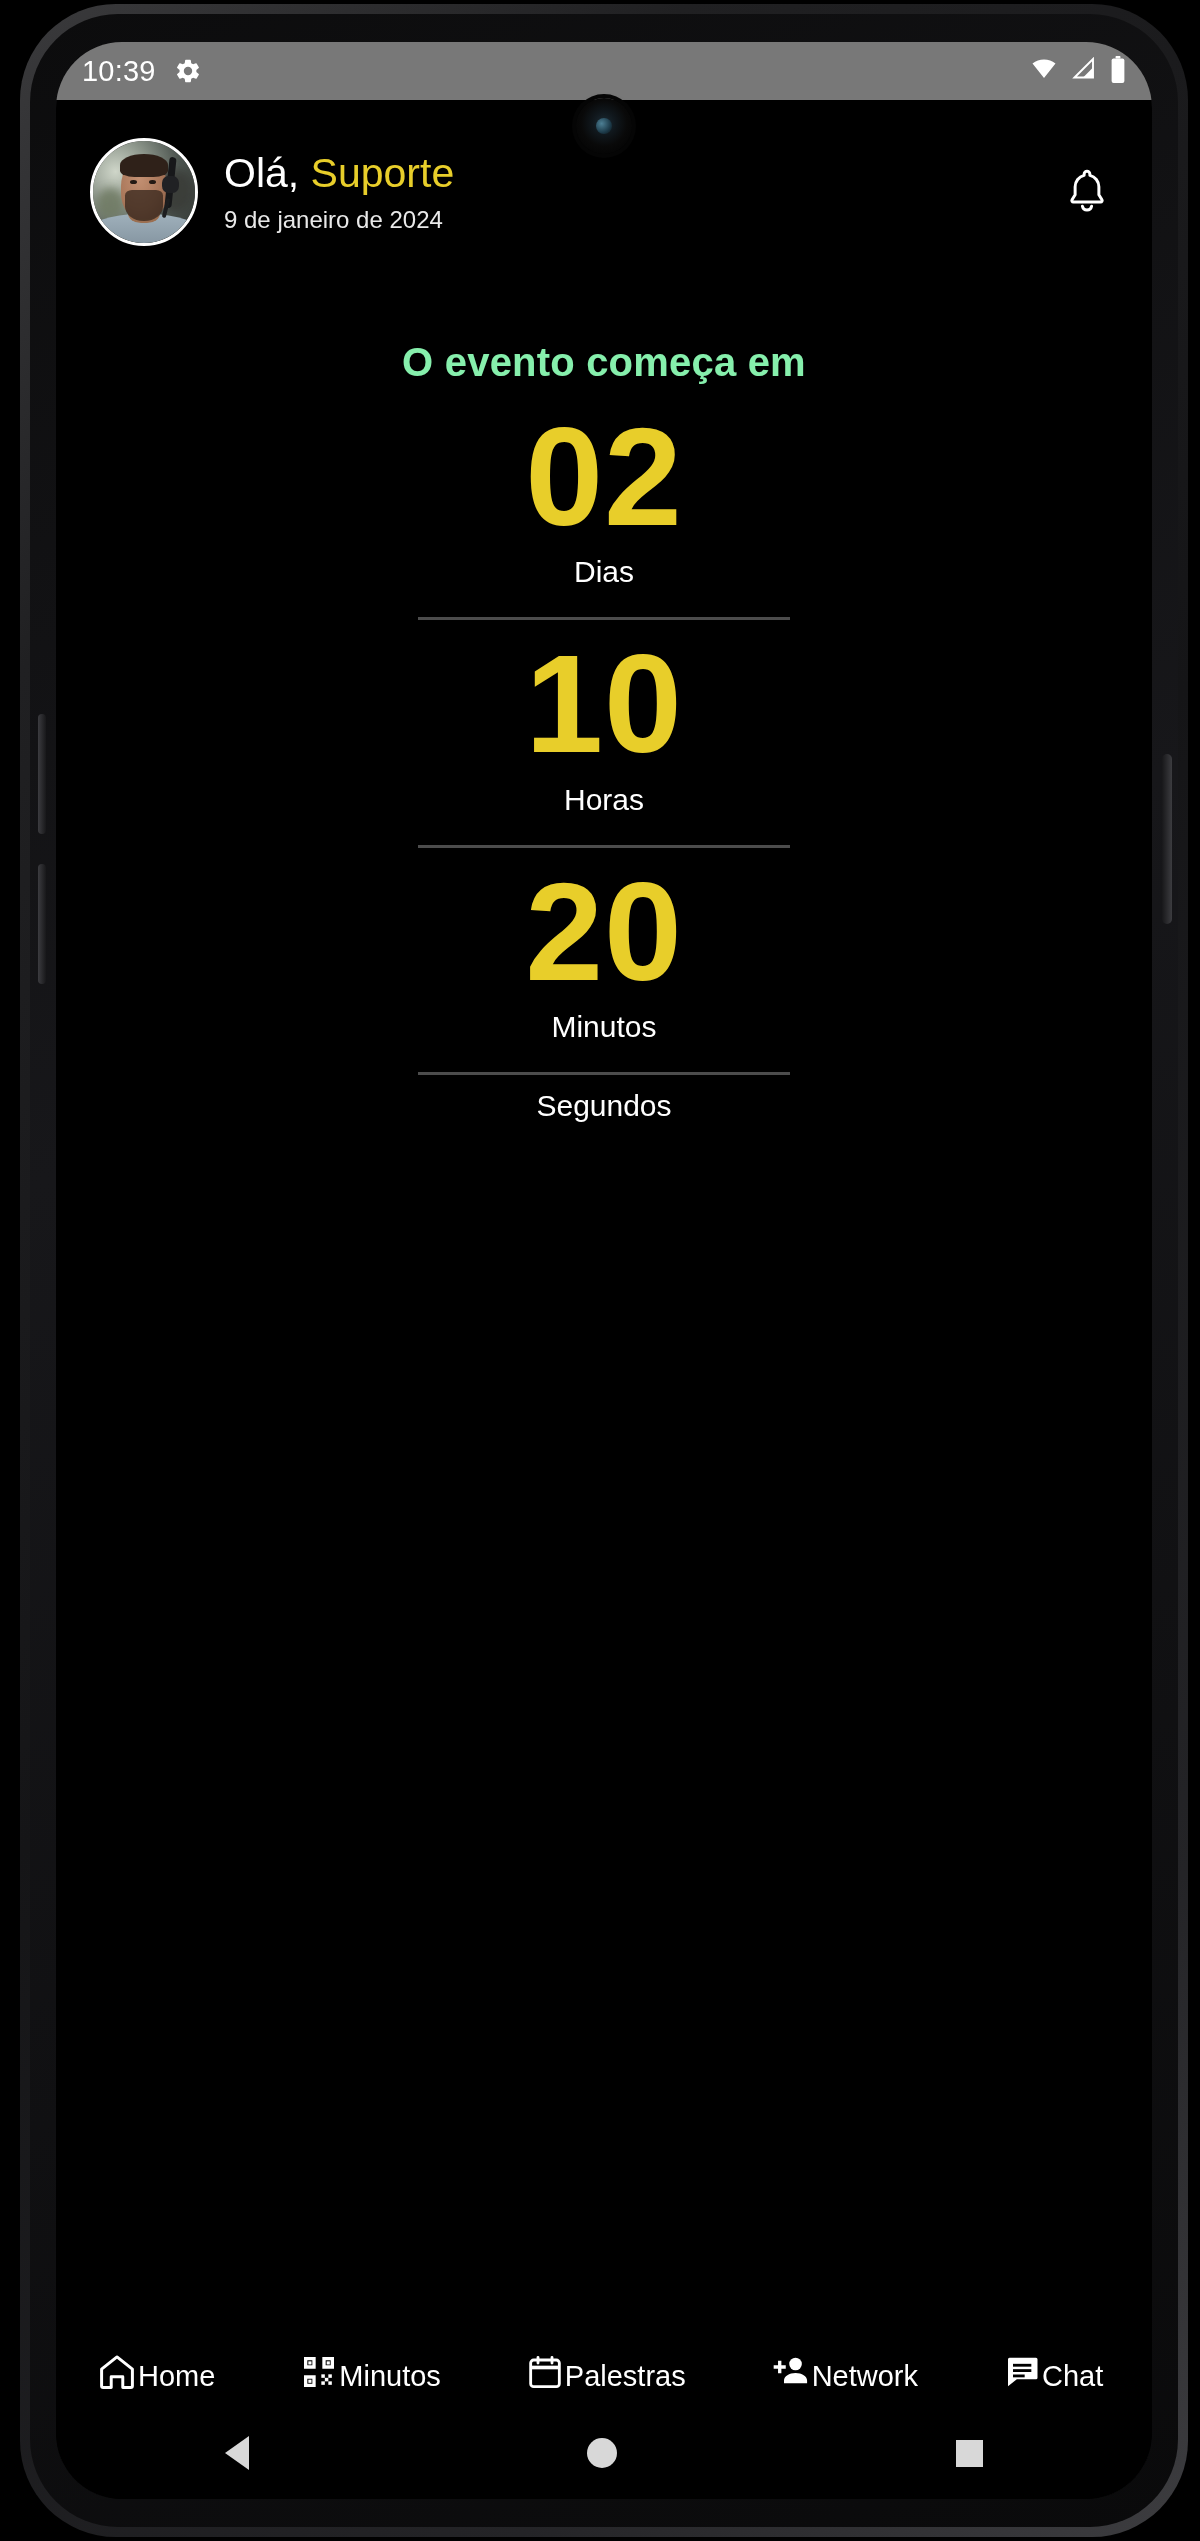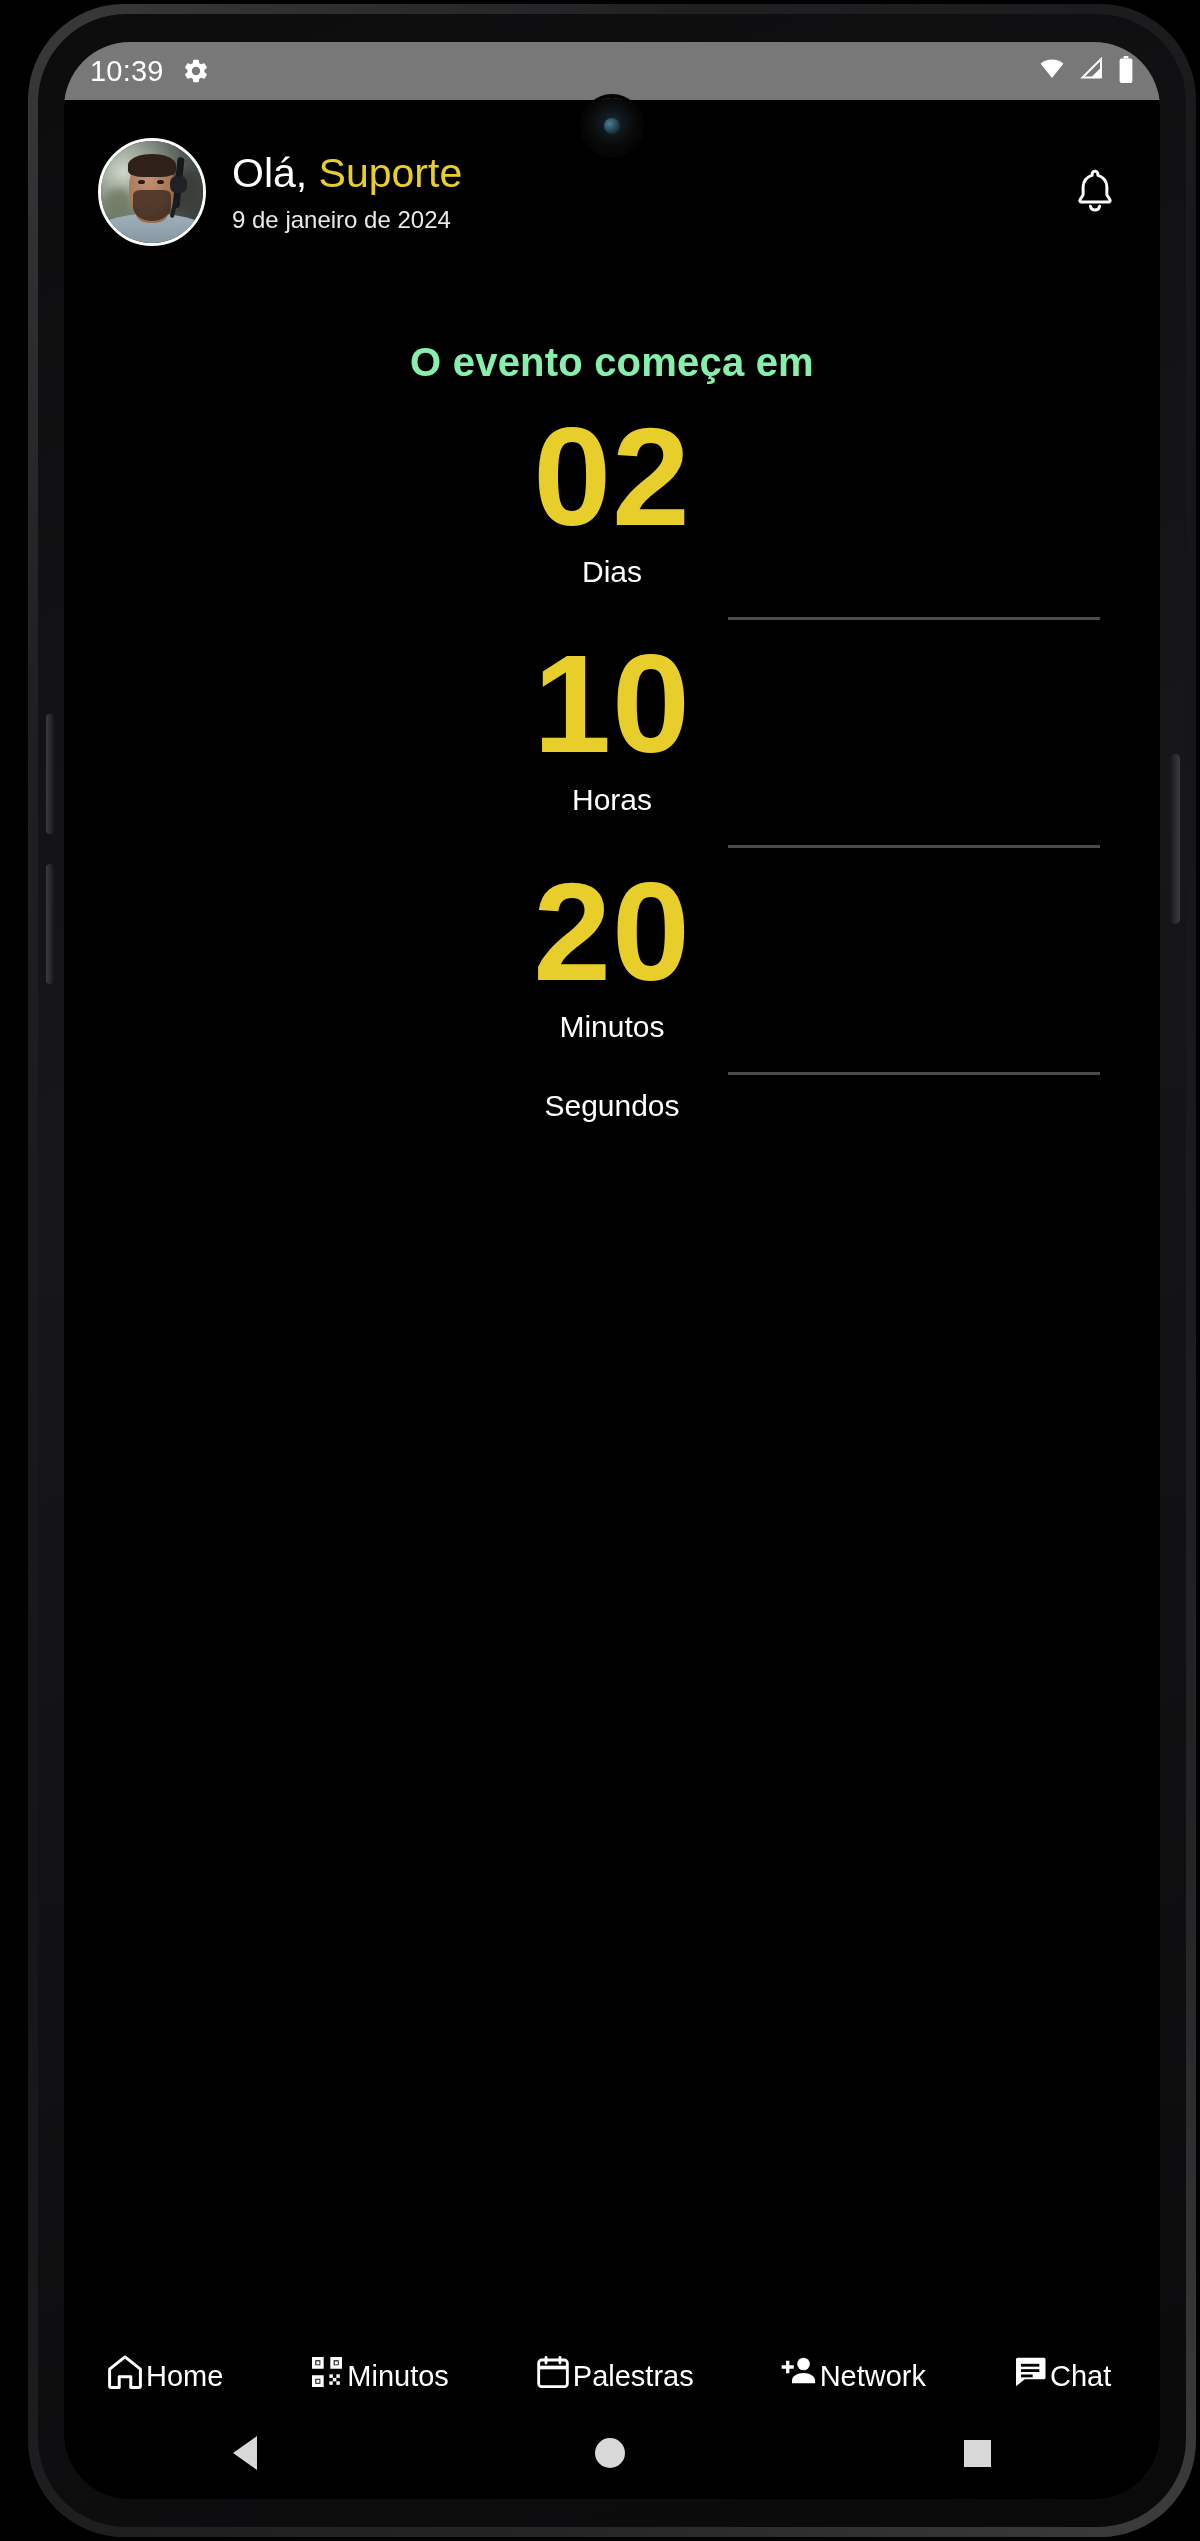--- a/index.html
+++ b/index.html
@@ -13,21 +13,21 @@
   
   .stage {
     position: relative;
     width: 1200px; height: 2541px;
     background: #000;
   }
 
   
   .device {
     position: absolute;
-    left: 28px; top: 4px;
+    left: 20px; top: 4px;
     width: 1168px; height: 2533px;
     border-radius: 96px;
     background: linear-gradient(135deg,#3a3a3c 0%,#202022 18%,#151517 50%,#242427 82%,#3d3d40 100%);
     padding: 10px;
   }
   .device-inner {
     position: relative;
     width: 100%; height: 100%;
     border-radius: 88px;
     background: linear-gradient(160deg,#0c0c0d,#17171a 40%,#0a0a0b);
@@ -150,21 +150,21 @@
     flex: 1;
     display: flex; flex-direction: column;
     align-items: center;
     padding: 0 60px;
   }
   .cd-title {
     font-size: 40px; font-weight: bold; color:#86efac;
     margin-top: 74px; margin-bottom: 18px;
     letter-spacing: .2px;
   }
-  .cd-list { width: 100%; display:flex; flex-direction:column; align-items:flex-end; }
+  .cd-list { width: 100%; display:flex; flex-direction:column; align-items:center; }
   .cd-unit { width: 100%; display:flex; flex-direction:column; align-items:center; }
   .cd-value {
     font-size: 140px; font-weight: bold; color:#e8ce2a;
     line-height: 1.06; letter-spacing: 1px;
   }
   .cd-label { font-size: 30px; color:#ffffff; margin-top: 4px; }
   .cd-sep {
     width: 372px; height: 3px; background: #4c4c4c;
     margin: 28px 0 10px 0;
   }

